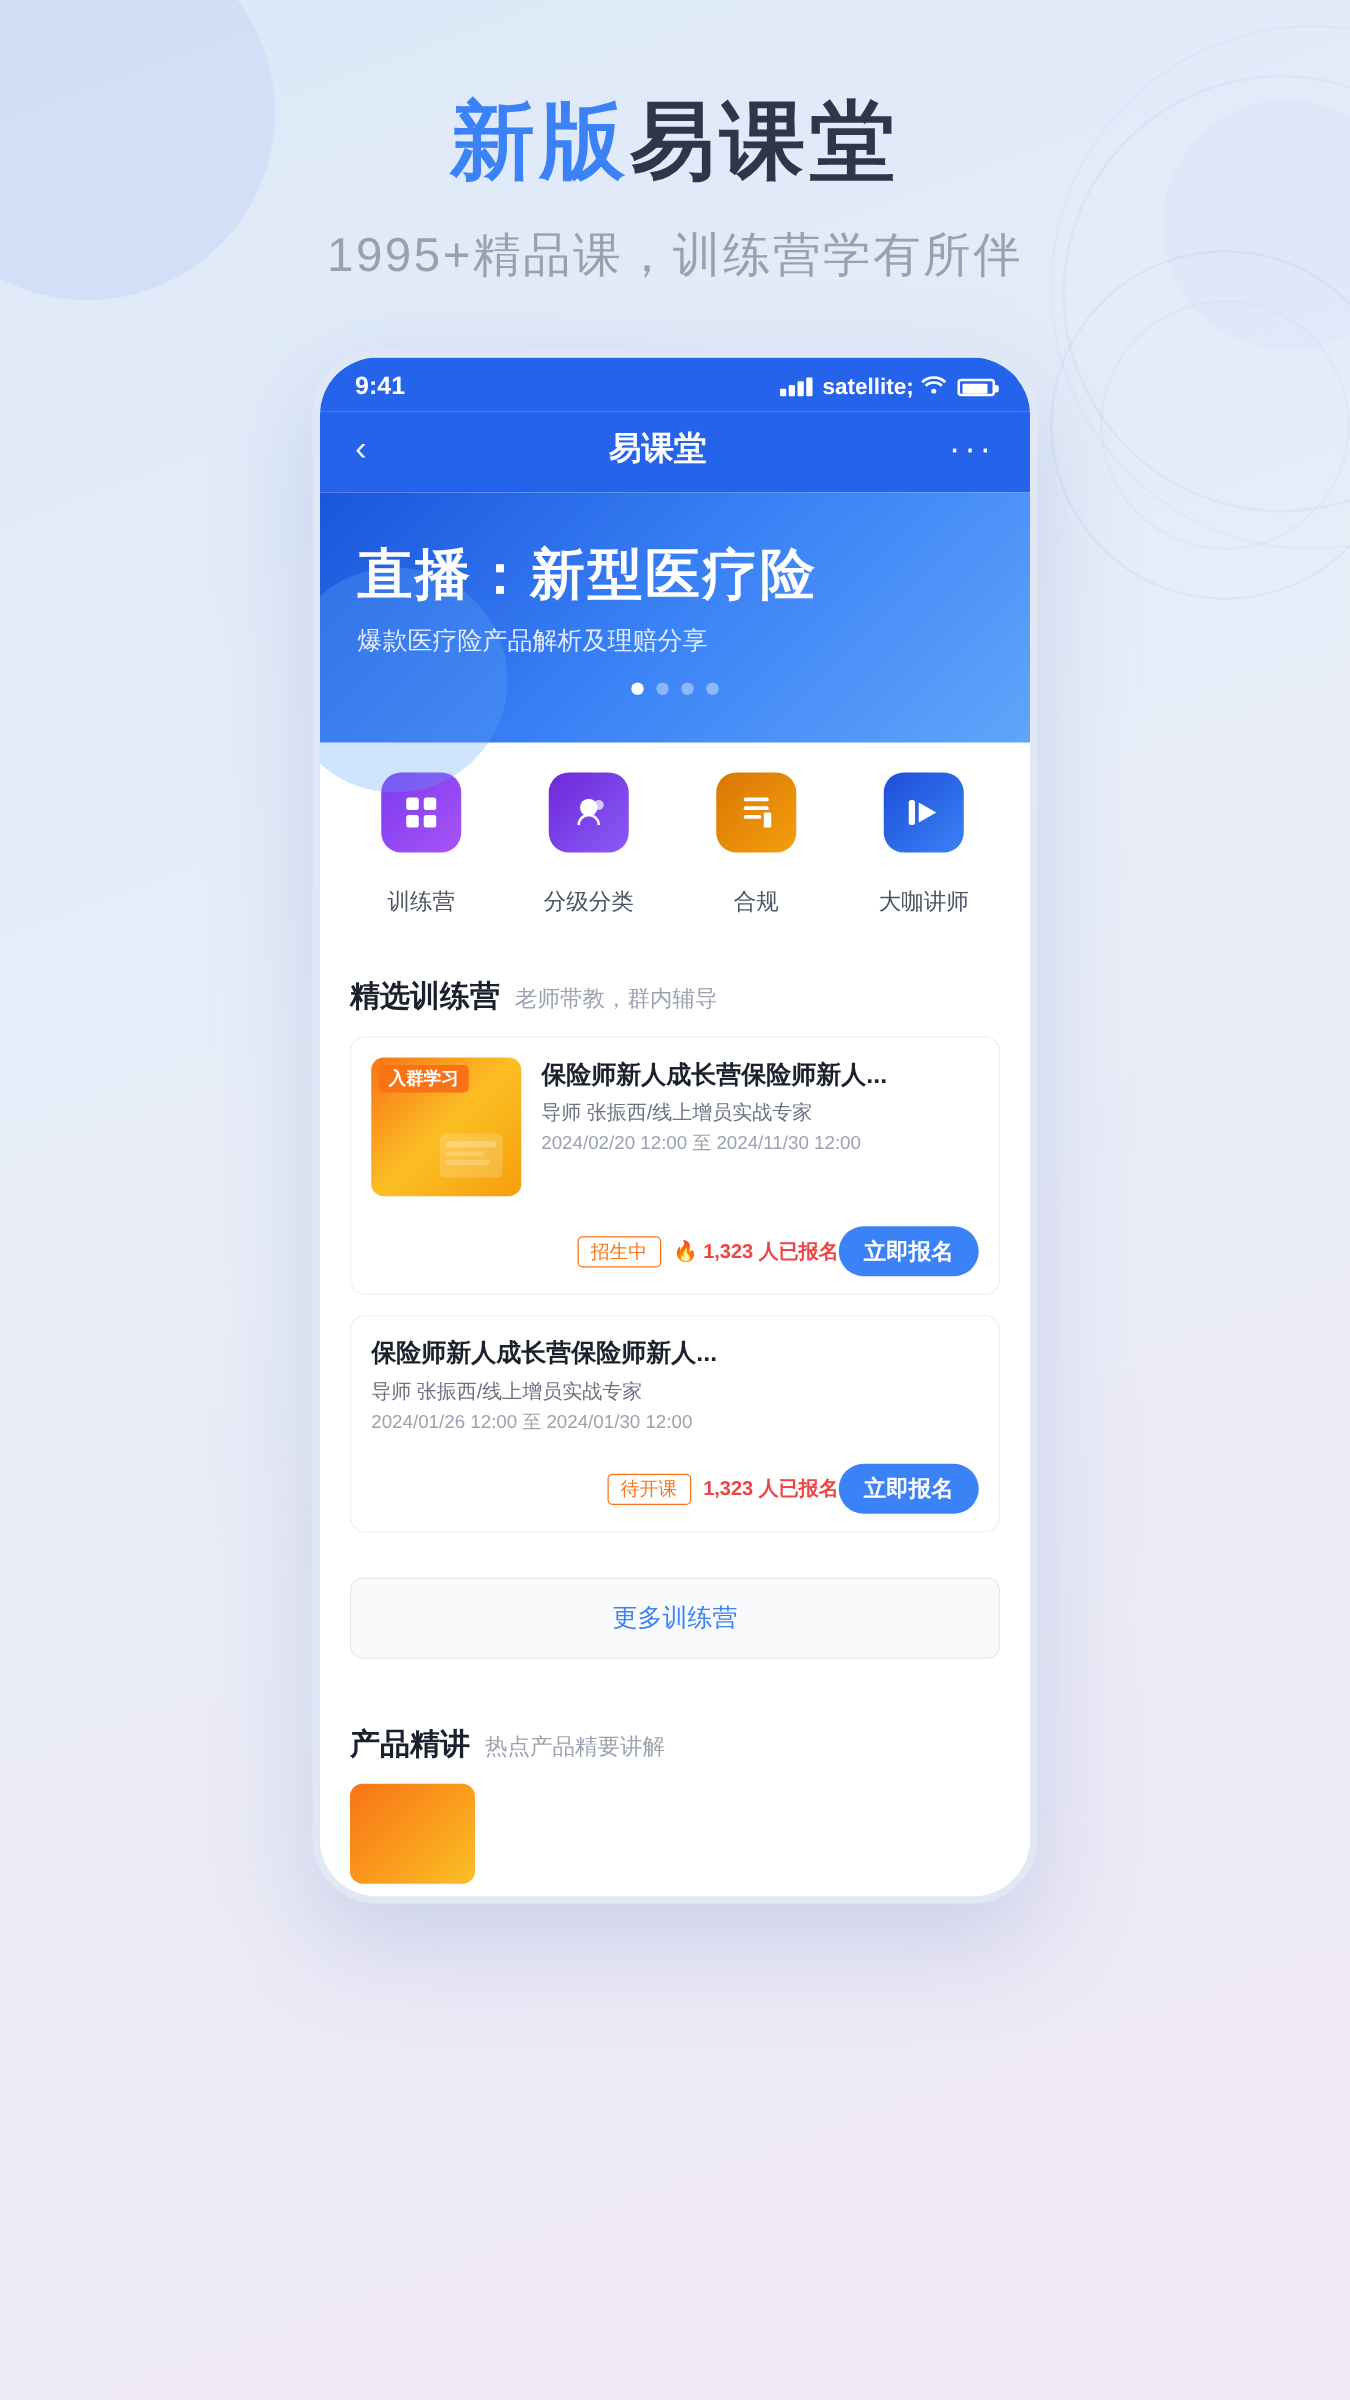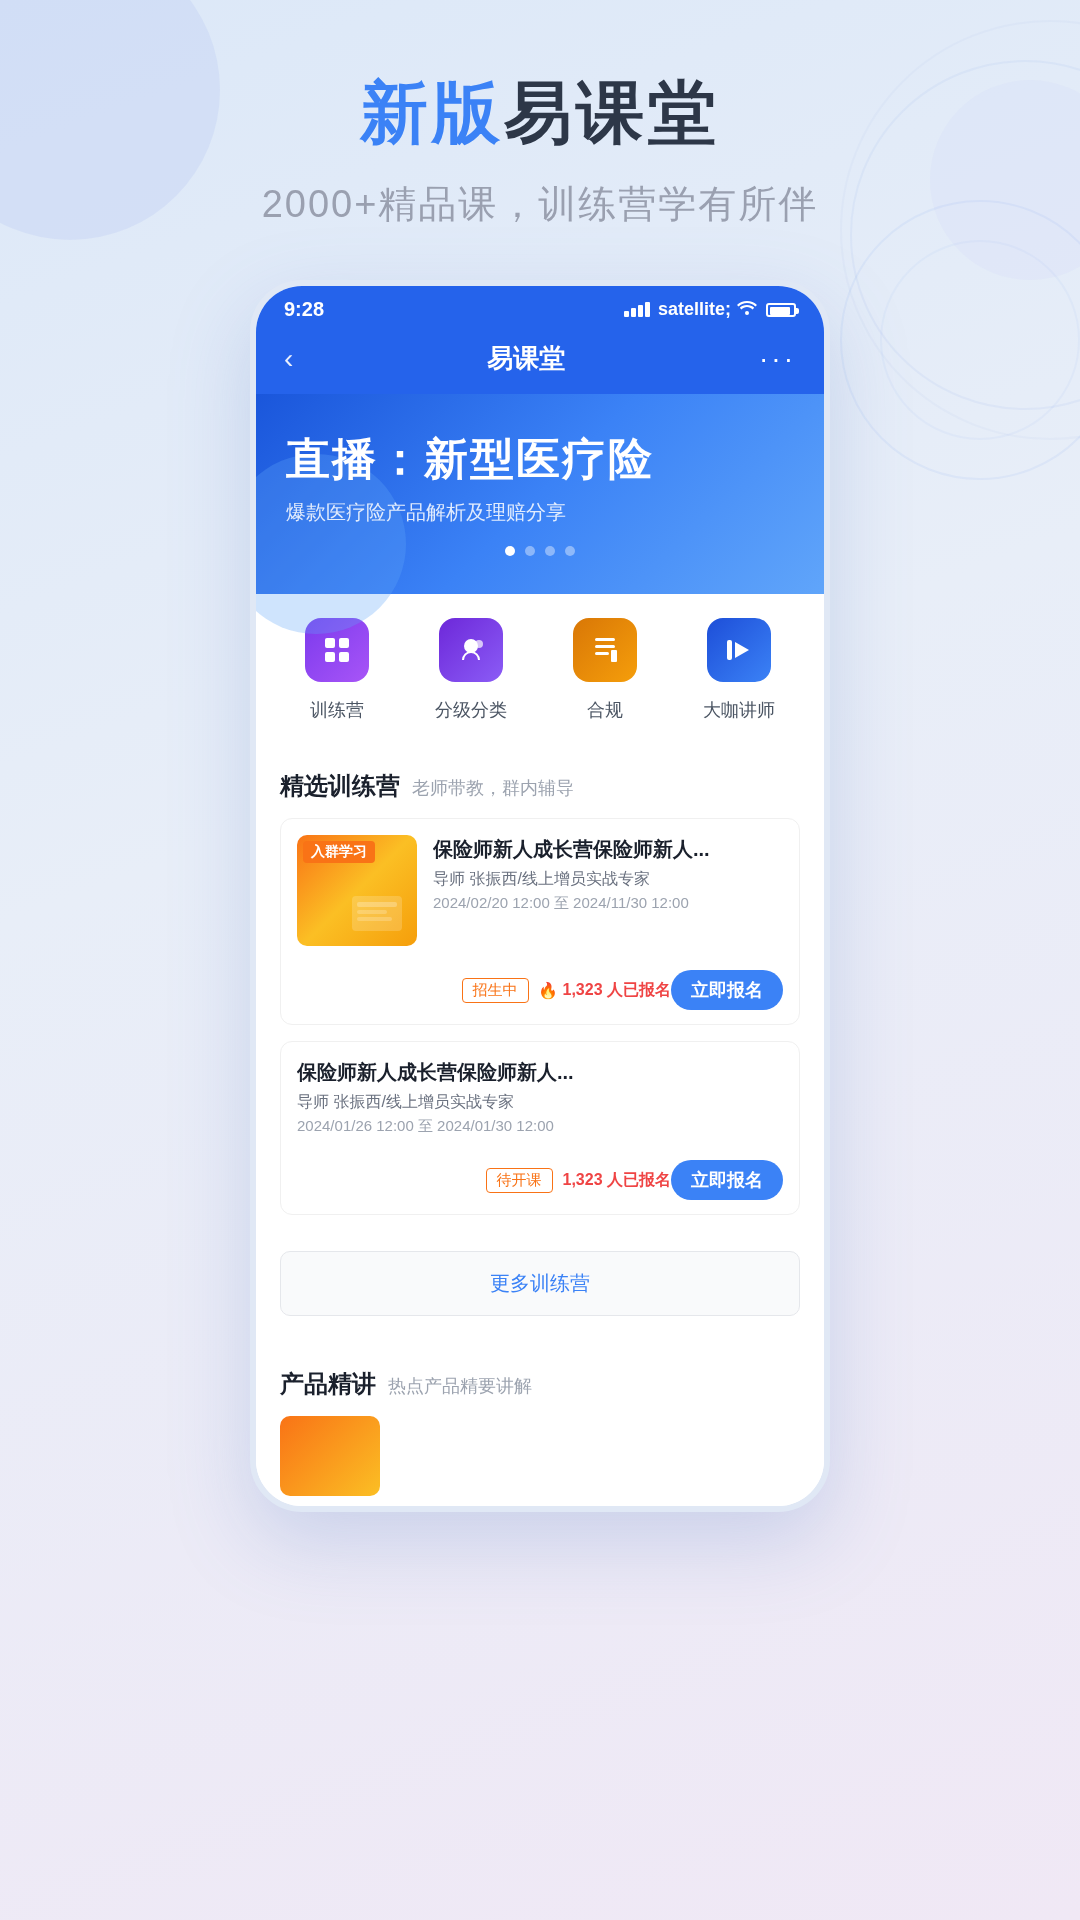--- a/index.html
+++ b/index.html
@@ -189,21 +189,21 @@
       background: #fff;
       display: flex;
       justify-content: space-around;
       padding: 24px 16px 16px;
     }
 
     .quick-nav-item {
       display: flex;
       flex-direction: column;
       align-items: center;
-      gap: 16px;
+      gap: 27px;
     }
 
     .quick-nav-icon {
       width: 64px; height: 64px;
       border-radius: 16px;
       display: flex;
       align-items: center;
       justify-content: center;
       font-size: 32px;
     }
@@ -492,28 +492,28 @@
 
 <div class="bg-deco-right">
   <div class="deco-circle-outer"></div>
   <div class="deco-circle-inner"></div>
 </div>
 
 <div class="page-header">
   <div class="page-title">
     <span class="title-highlight">新版</span><span class="title-normal">易课堂</span>
   </div>
-  <div class="page-subtitle">2000+精品课，训练营学有所伴</div>
+  <div class="page-subtitle">1995+精品课，训练营学有所伴</div>
 </div>
 
 <div class="phone-wrapper">
   <div class="phone-mockup">
 
     <div class="status-bar">
-      <span>9:28</span>
+      <span>9:41</span>
       <div class="status-icons">
         <div class="signal-bars">
           <span style="height:6px"></span>
           <span style="height:9px"></span>
           <span style="height:12px"></span>
           <span style="height:15px"></span>
         </div>
         <span class="wifi-icon">satellite;
           <svg width="22" height="16" viewBox="0 0 22 16" fill="white">
             <path d="M11 4C14.3 4 17.3 5.4 19.4 7.6L21 6C18.5 3.4 14.9 2 11 2C7.1 2 3.5 3.4 1 6L2.6 7.6C4.7 5.4 7.7 4 11 4Z"></path>

